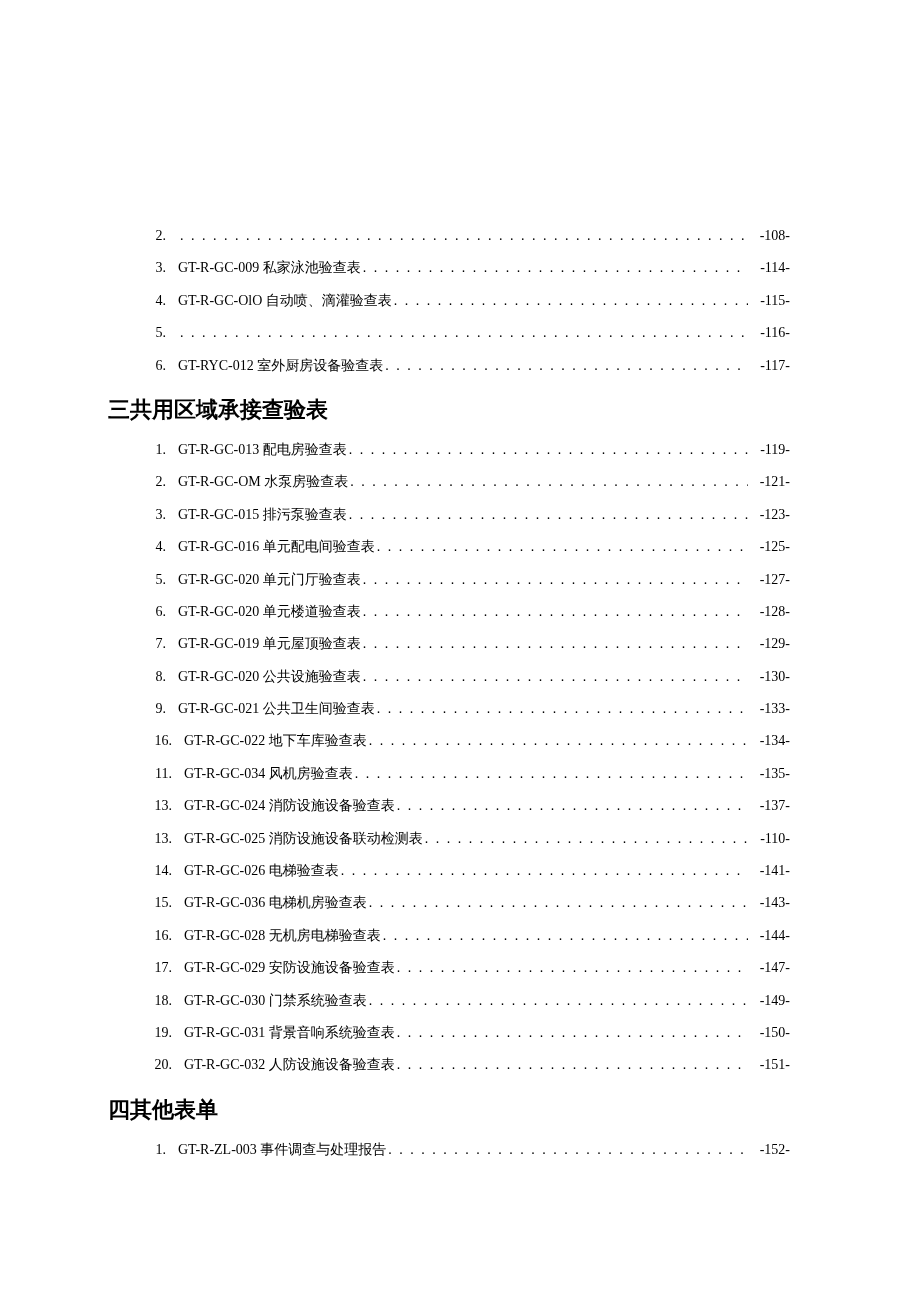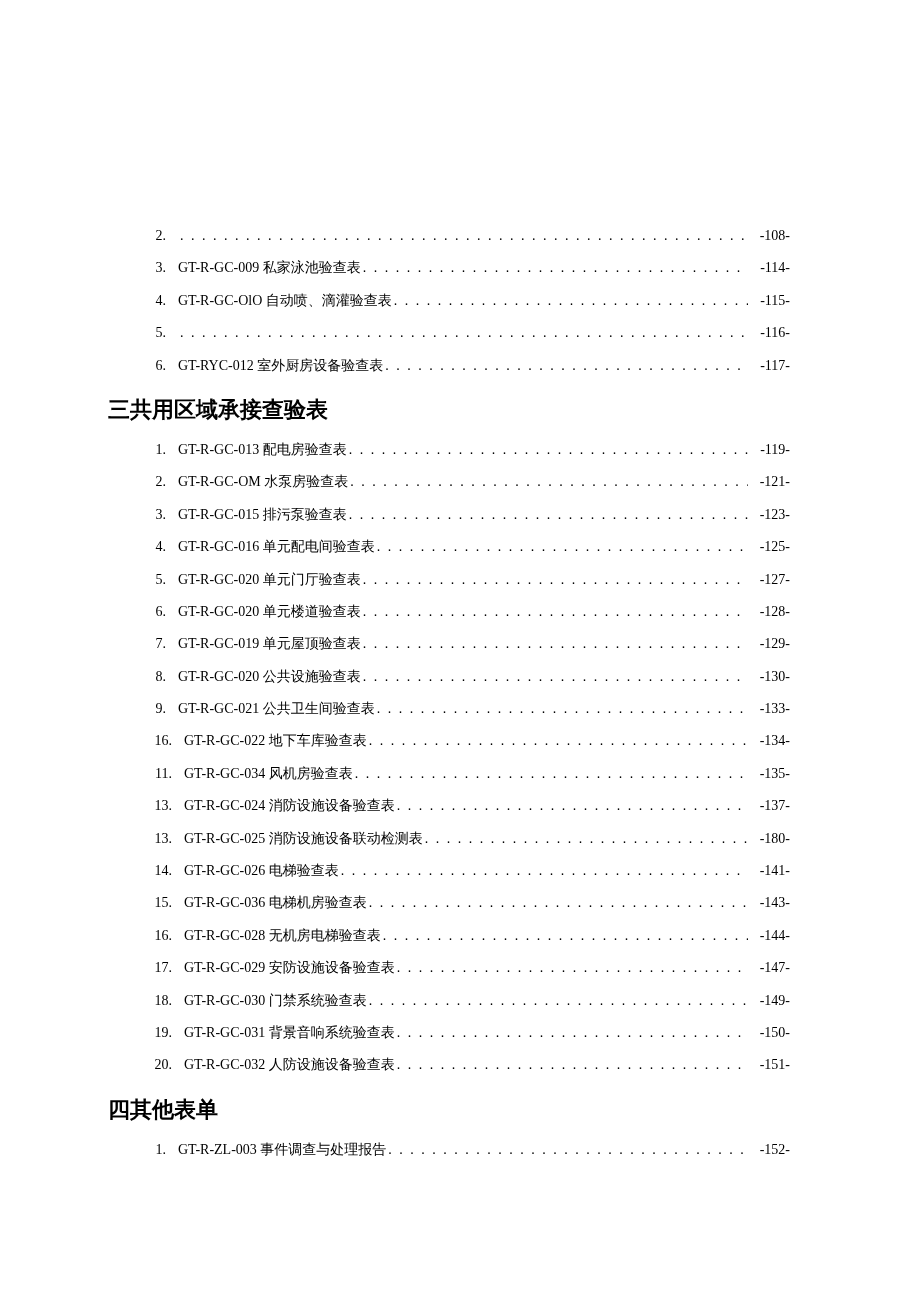--- a/index.html
+++ b/index.html
@@ -169,21 +169,21 @@
   <div class="toc-entry indent-extra">
     <span class="toc-num">13.</span>
     <span class="toc-title">GT-R-GC-024 消防设施设备验查表</span>
     <span class="toc-dots">. . . . . . . . . . . . . . . . . . . . . . . . . . . . . . . . . . . . . . . . . . . . . . . . . . . . . . . . . . . . . . . .</span>
     <span class="toc-page">-137-</span>
   </div>
   <div class="toc-entry indent-extra">
     <span class="toc-num">13.</span>
     <span class="toc-title">GT-R-GC-025 消防设施设备联动检测表</span>
     <span class="toc-dots">. . . . . . . . . . . . . . . . . . . . . . . . . . . . . . . . . . . . . . . . . . . . . . . . . . . . . . . . . . . . . . . .</span>
-    <span class="toc-page">-180-</span>
+    <span class="toc-page">-110-</span>
   </div>
   <div class="toc-entry indent-extra">
     <span class="toc-num">14.</span>
     <span class="toc-title">GT-R-GC-026 电梯验查表</span>
     <span class="toc-dots">. . . . . . . . . . . . . . . . . . . . . . . . . . . . . . . . . . . . . . . . . . . . . . . . . . . . . . . . . . . . . . . .</span>
     <span class="toc-page">-141-</span>
   </div>
   <div class="toc-entry indent-extra">
     <span class="toc-num">15.</span>
     <span class="toc-title">GT-R-GC-036 电梯机房验查表</span>

